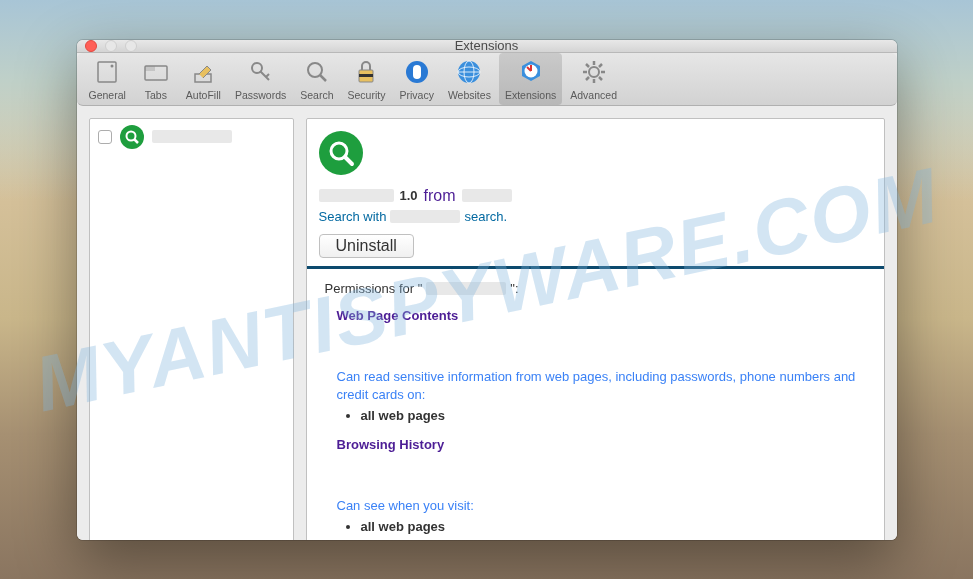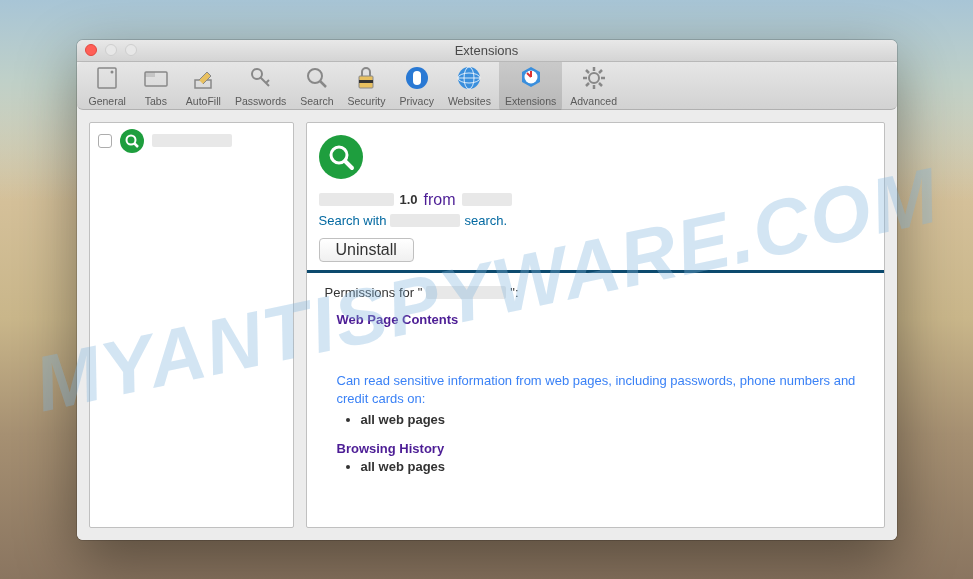--- a/index.html
+++ b/index.html
@@ -79,21 +79,21 @@
     .light.green { background: #e7e7e7; border: 0.5px solid #cecece; }
     .title {
       position: absolute;
       left: 0; right: 0;
       text-align: center;
       font-size: 13px;
       color: #4a4a4a;
       pointer-events: none;
     }
     .toolbar {
-      height: 48px;
+      height: 72px;
       background: linear-gradient(to bottom, #e6e6e6, #d2d2d2);
       border-bottom: 1px solid #b0b0b0;
       display: flex;
       align-items: center;
       padding: 0 6px;
       gap: 2px;
       border-radius: 6px;
     }
     .toolbar-item {
       display: flex;
@@ -400,20 +400,21 @@
         </div>
         <div class="perm-section">
           <div class="perm-title">Web Page Contents</div>
           <div class="perm-desc">Can read sensitive information from web pages, including passwords, phone numbers and credit cards on:</div>
           <ul class="perm-list">
             <li>all web pages</li>
           </ul>
         </div>
         <div class="perm-section">
           <div class="perm-title">Browsing History</div>
+          <div class="perm-desc">Can see when you visit:</div>
           <ul class="perm-list">
             <li>all web pages</li>
           </ul>
         </div>
       </div>
     </div>
   </div>
 </div>
 
 </body></html>

